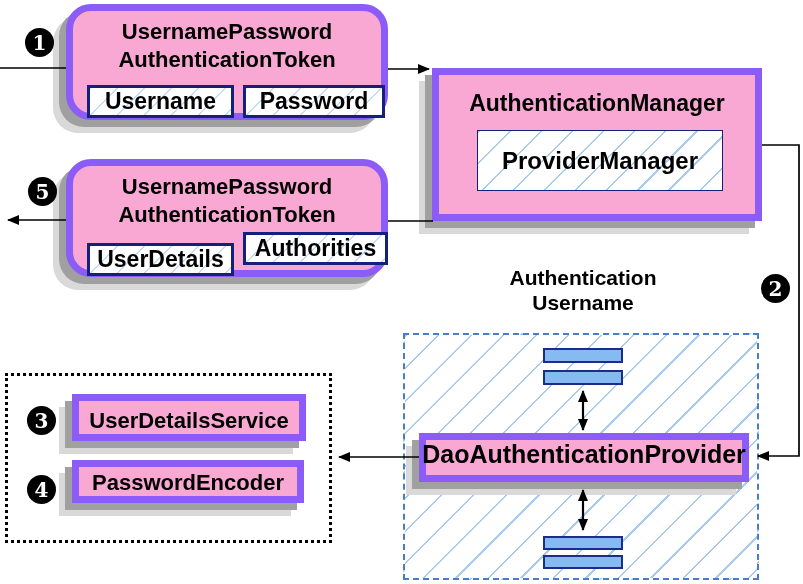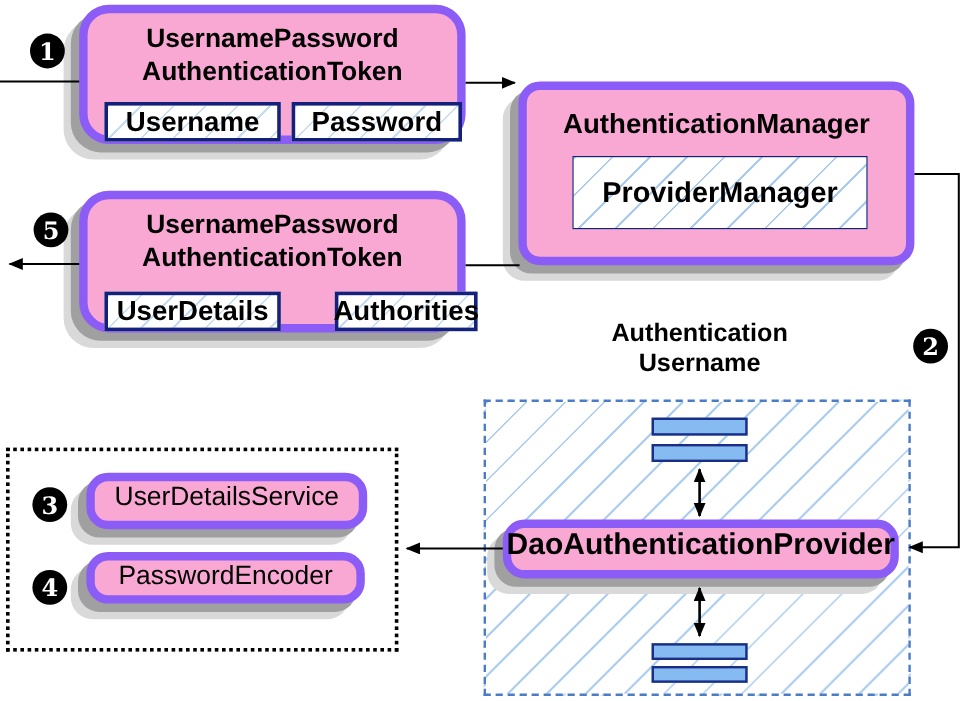--- a/index.html
+++ b/index.html
@@ -7,21 +7,20 @@
     position:relative;width:803px;height:584px;background:#ffffff;
     font-family:"Liberation Sans",sans-serif;color:#000;overflow:hidden;
   }
   .abs{position:absolute;box-sizing:border-box;}
   
   .node{
     background:#f9a8d4;border:7px solid #8b5cf6;
   }
   .shadow2{
     box-shadow:-7px 7px 0 0 #a0a0a0, -13px 13px 0 0 #d9d9d9;
-    border-radius:18px;
   }
   .token{border-radius:25px;}
   .token-title{
     position:absolute;left:0;right:0;top:7px;text-align:center;
     font-weight:bold;font-size:22px;line-height:28px;
   }
   .field{
     position:absolute;box-sizing:border-box;
     border:3px solid #14217A;
     background:repeating-linear-gradient(135deg,#c6dcf5 0,#c6dcf5 1.4px,transparent 1.4px,transparent 19px),#fff;
@@ -42,22 +41,22 @@
     border:2.5px dashed #4A7CC8;
     background:repeating-linear-gradient(135deg,#a9cbef 0,#a9cbef 1.6px,transparent 1.6px,transparent 23px),#fff;
   }
   .dotted-container{
     border:3px dotted #000;background:#fff;
   }
   .bar{
     background:#85BBF0;border:2px solid #1A2E86;
   }
   .svc{
-    display:flex;align-items:flex-start;justify-content:center;
-    font-weight:normal;font-size:22px;
+    display:flex;align-items:flex-end;justify-content:center;
+    font-weight:bold;font-size:22px;
   }
   .dao{
     display:flex;justify-content:center;
     font-weight:bold;font-size:25px;z-index:2;
   }
   .badge{
     width:29px;height:29px;border-radius:50%;background:#000;color:#fff;
     display:flex;align-items:center;justify-content:center;
     font-family:"DejaVu Serif",serif;font-weight:bold;font-size:20px;z-index:6;
   }
@@ -97,21 +96,21 @@
   </div>
 
   <div class="abs node token shadow2 z2" style="left:66px;top:159px;width:322px;height:118px;">
     <div class="token-title">
       <div>UsernamePassword</div>
       <div>AuthenticationToken</div>
     </div>
     <div class="field" style="left:14px;top:77px;width:147px;height:33px;">
       <span>UserDetails</span>
     </div>
-    <div class="field" style="left:170px;top:77px;width:119px;height:33px;margin-left:36px;">
+    <div class="field" style="left:170px;top:66px;width:145px;height:33px;">
       <span>Authorities</span>
     </div>
   </div>
 
   <div class="abs grp-label" style="left:448px;top:265px;width:270px;">
     <div>Authentication</div>
     <div>Username</div>
   </div>
 
   <div class="abs bar z2" style="left:543px;top:348px;width:80px;height:15px;"></div>

